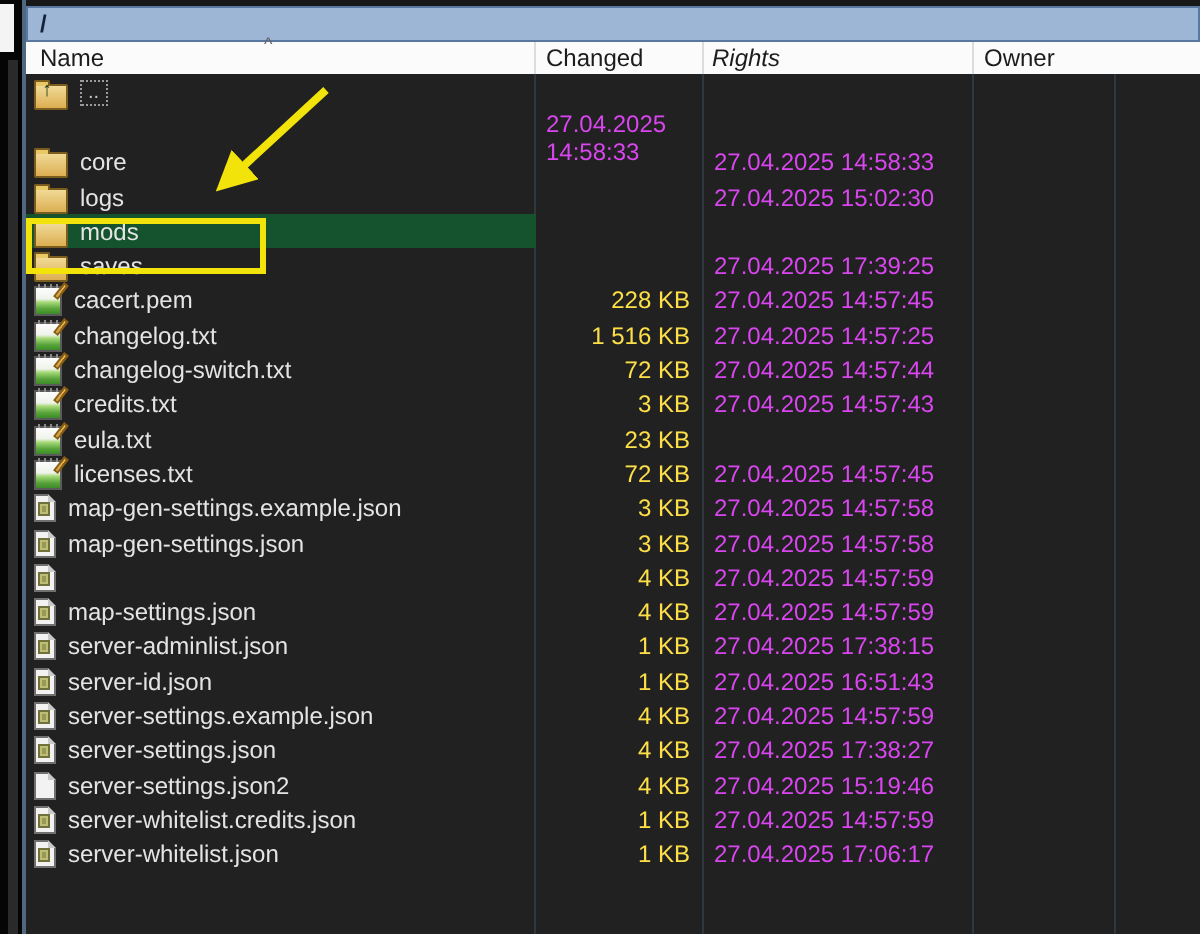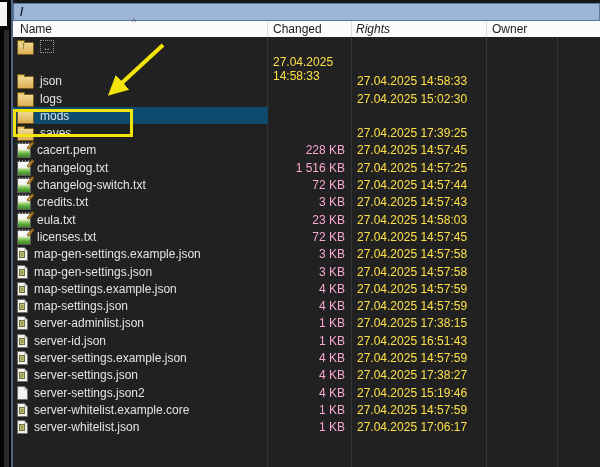--- a/index.html
+++ b/index.html
@@ -49,23 +49,23 @@
   .vline.v1 { left:254px; } .vline.v2 { left:338px; }
   .vline.v3 { left:473px; } .vline.v4 { left:544px; }
 
   .row {
     position:relative; height:17.3px;
     display:grid; grid-template-columns:255px 84px 135px 71px auto;
     align-items:center; font-size:12px; color:#e4e4e4;
   }
   .cell { height:100%; display:flex; align-items:center; box-sizing:border-box; }
   .cell.name    { padding-left:4px; gap:6px; }
-  .cell.size    { justify-content:flex-end; padding-right:7px; color:#f9a8d4; }
-  .cell.changed { padding-left:5px; color:#fde047; }
-  .row.selected .cell.name { background:#0c4a6e; }
+  .cell.size    { justify-content:flex-end; padding-right:7px; color:#fde047; }
+  .cell.changed { padding-left:5px; color:#d946ef; }
+  .row.selected .cell.name { background:#14532d; }
   .fname { white-space:nowrap; }
   .parent-label { border:1px dotted #9a9a9a; padding:0 3px; color:#c8c8c8; font-size:10px; line-height:11px; }
 
   
   .icon { flex:0 0 auto; position:relative; display:inline-block; }
   .icon.folder, .icon.parent {
     width:15px; height:11px; margin-top:3px;
     background:linear-gradient(#f0da96,#dcae52); border:1px solid #7a5c1e; border-radius:1px;
   }
   .icon.folder::before, .icon.parent::before {
@@ -155,21 +155,21 @@
       </div>
       <div class="row">
         <div class="cell size"></div>
         <div class="cell changed">27.04.2025 14:58:33</div>
         <div class="cell rights"></div>
         <div class="cell owner"></div>
       </div>
       <div class="row">
         <div class="cell name">
           <span class="icon folder"></span>
-          <span class="fname">json</span>
+          <span class="fname">core</span>
         </div>
         <div class="cell size"></div>
         <div class="cell changed">27.04.2025 14:58:33</div>
         <div class="cell rights"></div>
         <div class="cell owner"></div>
       </div>
       <div class="row">
         <div class="cell name">
           <span class="icon folder"></span>
           <span class="fname">logs</span>
@@ -237,21 +237,20 @@
         <div class="cell changed">27.04.2025 14:57:43</div>
         <div class="cell rights"></div>
         <div class="cell owner"></div>
       </div>
       <div class="row">
         <div class="cell name">
           <span class="icon text"></span>
           <span class="fname">eula.txt</span>
         </div>
         <div class="cell size">23 KB</div>
-        <div class="cell changed">27.04.2025 14:58:03</div>
         <div class="cell rights"></div>
         <div class="cell owner"></div>
       </div>
       <div class="row">
         <div class="cell name">
           <span class="icon text"></span>
           <span class="fname">licenses.txt</span>
         </div>
         <div class="cell size">72 KB</div>
         <div class="cell changed">27.04.2025 14:57:45</div>
@@ -274,21 +273,20 @@
           <span class="fname">map-gen-settings.json</span>
         </div>
         <div class="cell size">3 KB</div>
         <div class="cell changed">27.04.2025 14:57:58</div>
         <div class="cell rights"></div>
         <div class="cell owner"></div>
       </div>
       <div class="row">
         <div class="cell name">
           <span class="icon json"></span>
-          <span class="fname">map-settings.example.json</span>
         </div>
         <div class="cell size">4 KB</div>
         <div class="cell changed">27.04.2025 14:57:59</div>
         <div class="cell rights"></div>
         <div class="cell owner"></div>
       </div>
       <div class="row">
         <div class="cell name">
           <span class="icon json"></span>
           <span class="fname">map-settings.json</span>
@@ -344,21 +342,21 @@
           <span class="fname">server-settings.json2</span>
         </div>
         <div class="cell size">4 KB</div>
         <div class="cell changed">27.04.2025 15:19:46</div>
         <div class="cell rights"></div>
         <div class="cell owner"></div>
       </div>
       <div class="row">
         <div class="cell name">
           <span class="icon json"></span>
-          <span class="fname">server-whitelist.example.core</span>
+          <span class="fname">server-whitelist.credits.json</span>
         </div>
         <div class="cell size">1 KB</div>
         <div class="cell changed">27.04.2025 14:57:59</div>
         <div class="cell rights"></div>
         <div class="cell owner"></div>
       </div>
       <div class="row">
         <div class="cell name">
           <span class="icon json"></span>
           <span class="fname">server-whitelist.json</span>

